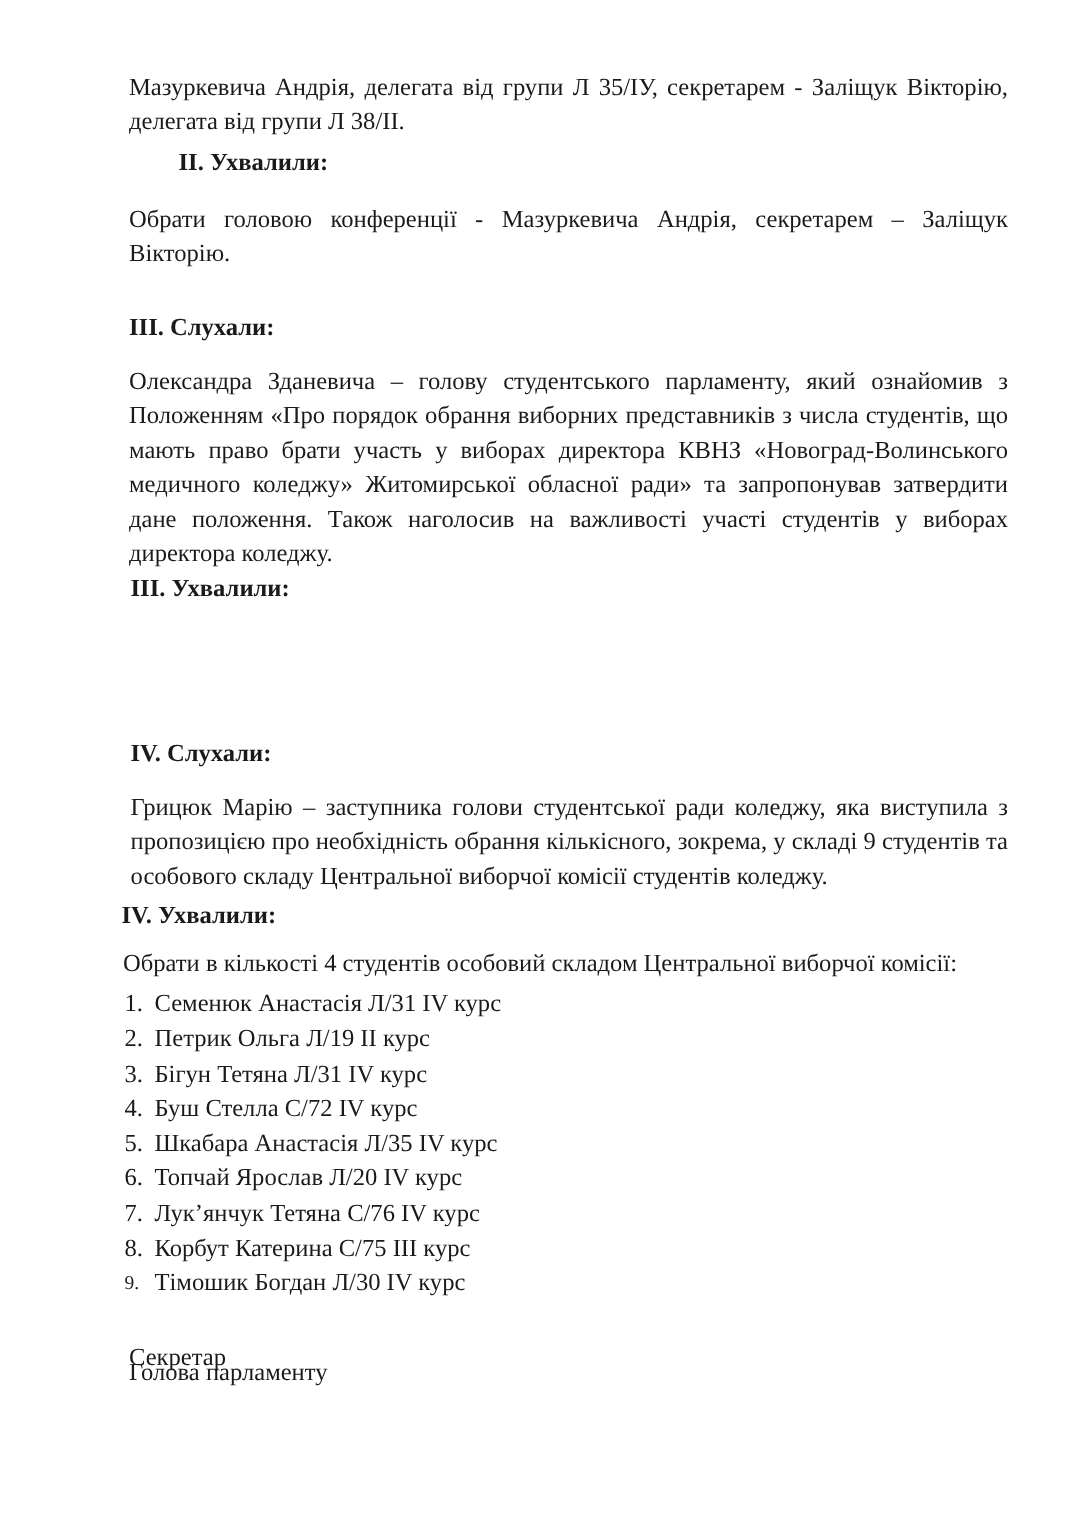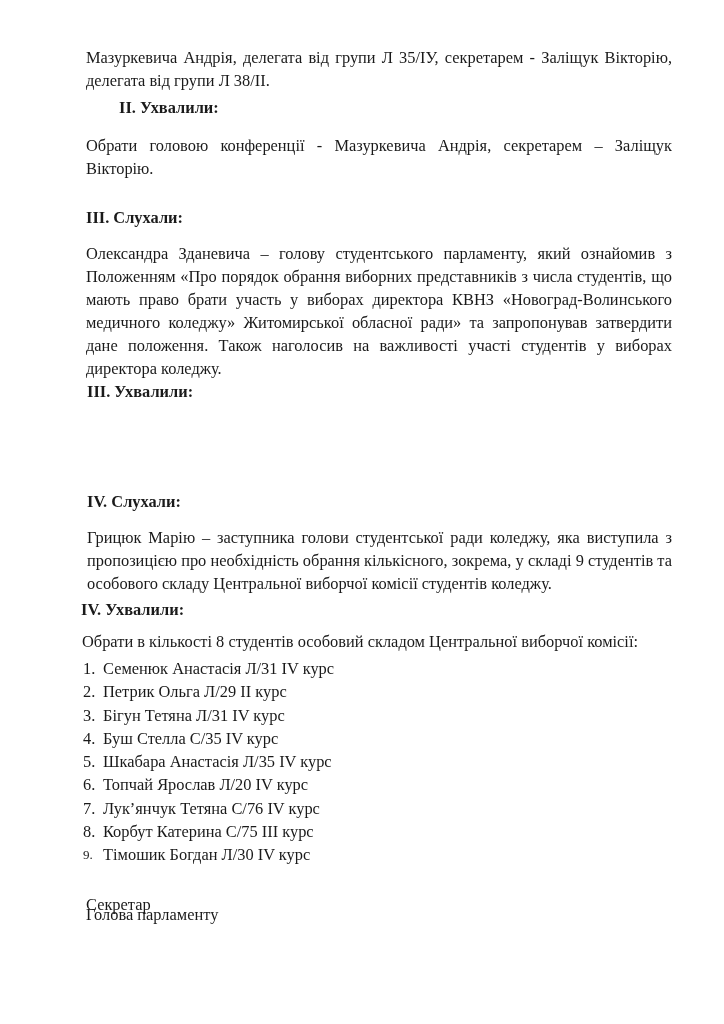--- a/index.html
+++ b/index.html
@@ -74,38 +74,38 @@
 
   <p class="head" style="left:86px; top:206px;">ІІІ. Слухали:</p>
   <p class="para" style="left:86px; top:242px; width:586px;">Олександра Зданевича – голову студентського парламенту, який ознайомив з Положенням «Про порядок обрання виборних представників з числа студентів, що мають право брати участь у виборах директора КВНЗ «Новоград-Волинського медичного коледжу» Житомирської обласної ради» та запропонував затвердити дане положення. Також наголосив на важливості участі студентів у виборах директора коледжу.</p>
 
   <p class="head" style="left:87px; top:380px;">ІІІ. Ухвалили:</p>
 
   <p class="head" style="left:87px; top:490px;">ІV. Слухали:</p>
   <p class="para" style="left:87px; top:526px; width:585px;">Грицюк Марію – заступника голови студентської ради коледжу, яка виступила з пропозицією про необхідність обрання кількісного, зокрема, у складі 9 студентів та особового складу Центральної виборчої комісії студентів коледжу.</p>
 
   <p class="head" style="left:81px; top:598px;">ІV. Ухвалили:</p>
-  <p class="para" style="left:82px; top:630px; width:600px; text-align:left;">Обрати в кількості 8 студентів особовий складом Центральної виборчої комісії:</p>
+  <p class="para" style="left:82px; top:630px; width:600px; text-align:left;">Обрати в кількості 4 студентів особовий складом Центральної виборчої комісії:</p>
 
   <ol class="list">
     <li>
         <span class="num">1.</span>
         <span>Семенюк Анастасія Л/31 ІV курс</span>
       </li>
     <li>
         <span class="num">2.</span>
-        <span>Петрик Ольга Л/29 ІІ курс</span>
+        <span>Петрик Ольга Л/19 ІІ курс</span>
       </li>
     <li>
         <span class="num">3.</span>
         <span>Бігун Тетяна Л/31 ІV курс</span>
       </li>
     <li>
         <span class="num">4.</span>
-        <span>Буш Стелла С/35 ІV курс</span>
+        <span>Буш Стелла С/72 ІV курс</span>
       </li>
     <li>
         <span class="num">5.</span>
         <span>Шкабара Анастасія Л/35 ІV курс</span>
       </li>
     <li>
         <span class="num">6.</span>
         <span>Топчай Ярослав Л/20 ІV курс</span>
       </li>
     <li>

